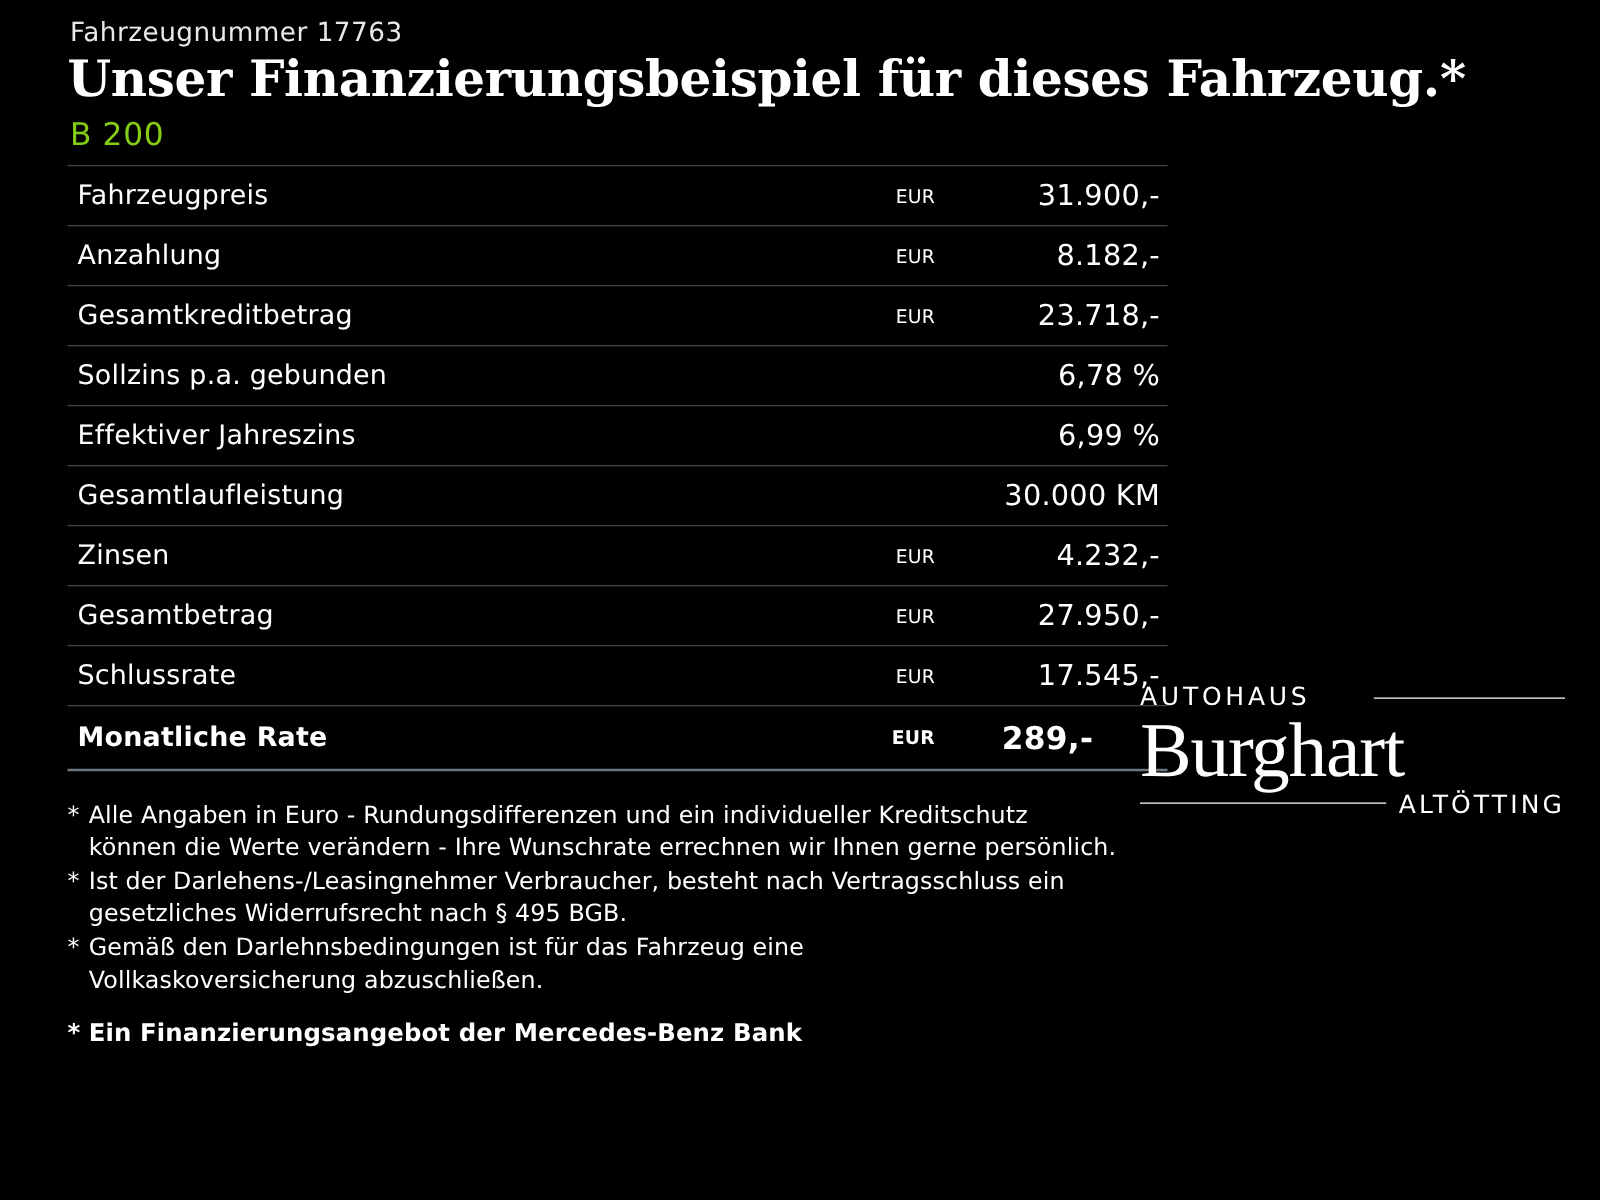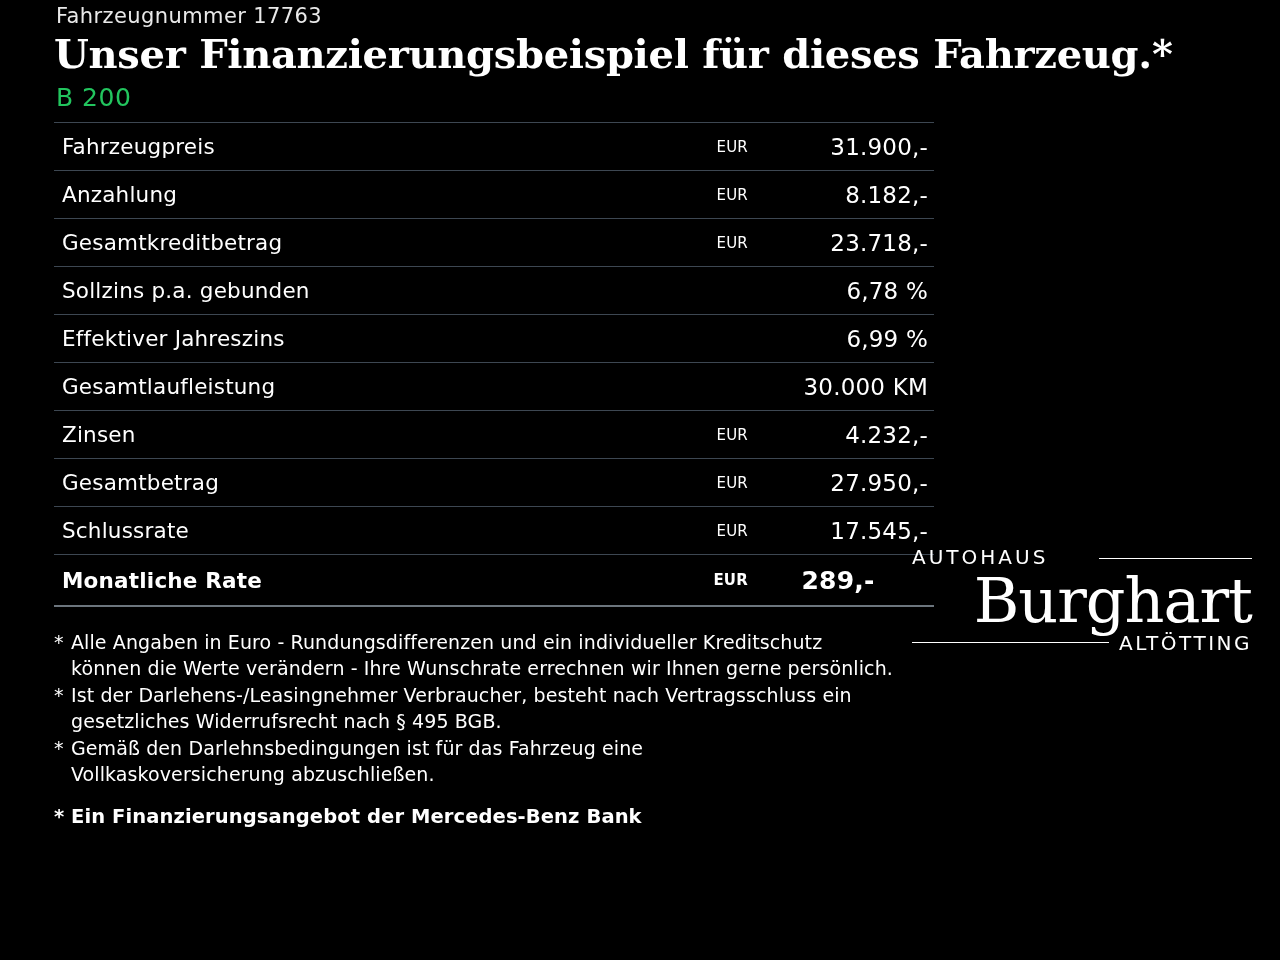--- a/index.html
+++ b/index.html
@@ -14,41 +14,41 @@
     font-family: "DejaVu Sans", sans-serif;
     color: #ffffff;
     position: relative;
   }
   .page {
     position: absolute;
     left: 0; top: 0;
     width: 1280px;
     height: 679px;
     box-sizing: border-box;
-    padding: 4px 50px 0 52px;
+    padding: 14px 50px 0 52px;
   }
   .vehicle-number {
     font-size: 21px;
     letter-spacing: 0.4px;
     color: #e9e9e9;
     margin: 0 0 2px 4px;
   }
   .headline {
     font-family: "DejaVu Serif", serif;
     font-size: 40px;
     font-weight: bold;
     letter-spacing: -0.3px;
     margin: 2px 0 6px 2px;
     white-space: nowrap;
   }
   .model {
     font-size: 25px;
     letter-spacing: 0.5px;
     margin: 0 0 10px 4px;
-    color: #22c55e;
+    color: #84cc16;
   }
 
   .table {
     width: 880px;
     margin-left: 2px;
     border-top: 1px solid #3d4752;
   }
   .row {
     display: flex;
     align-items: center;
@@ -146,22 +146,23 @@
     flex: 1 1 auto;
     height: 1px;
     background: #ffffff;
     margin-left: 10px;
     margin-top: 2px;
   }
   .logo-main {
     font-size: 62px;
     line-height: 68px;
     letter-spacing: -1px;
-    text-align: right;
+    text-align: left;
     margin-top: -2px;
+    font-family: Liberation Serif, serif;
   }
   .logo-bottom {
     display: flex;
     align-items: center;
     justify-content: flex-end;
     margin-top: -4px;
   }
   .logo-bottom .rule {
     flex: 1 1 auto;
     height: 1px;

